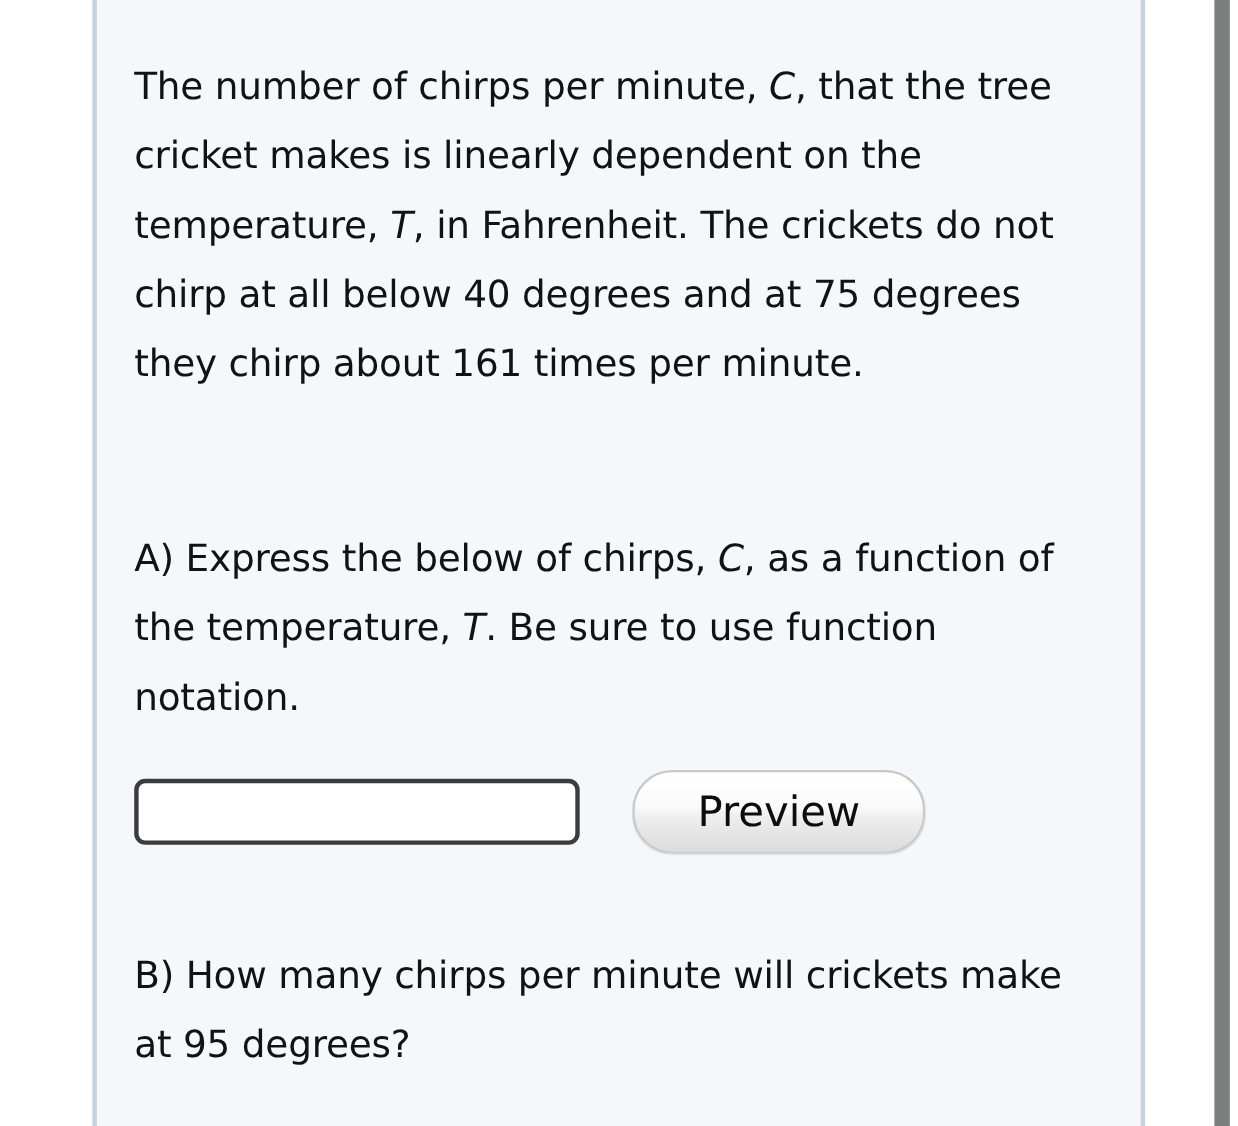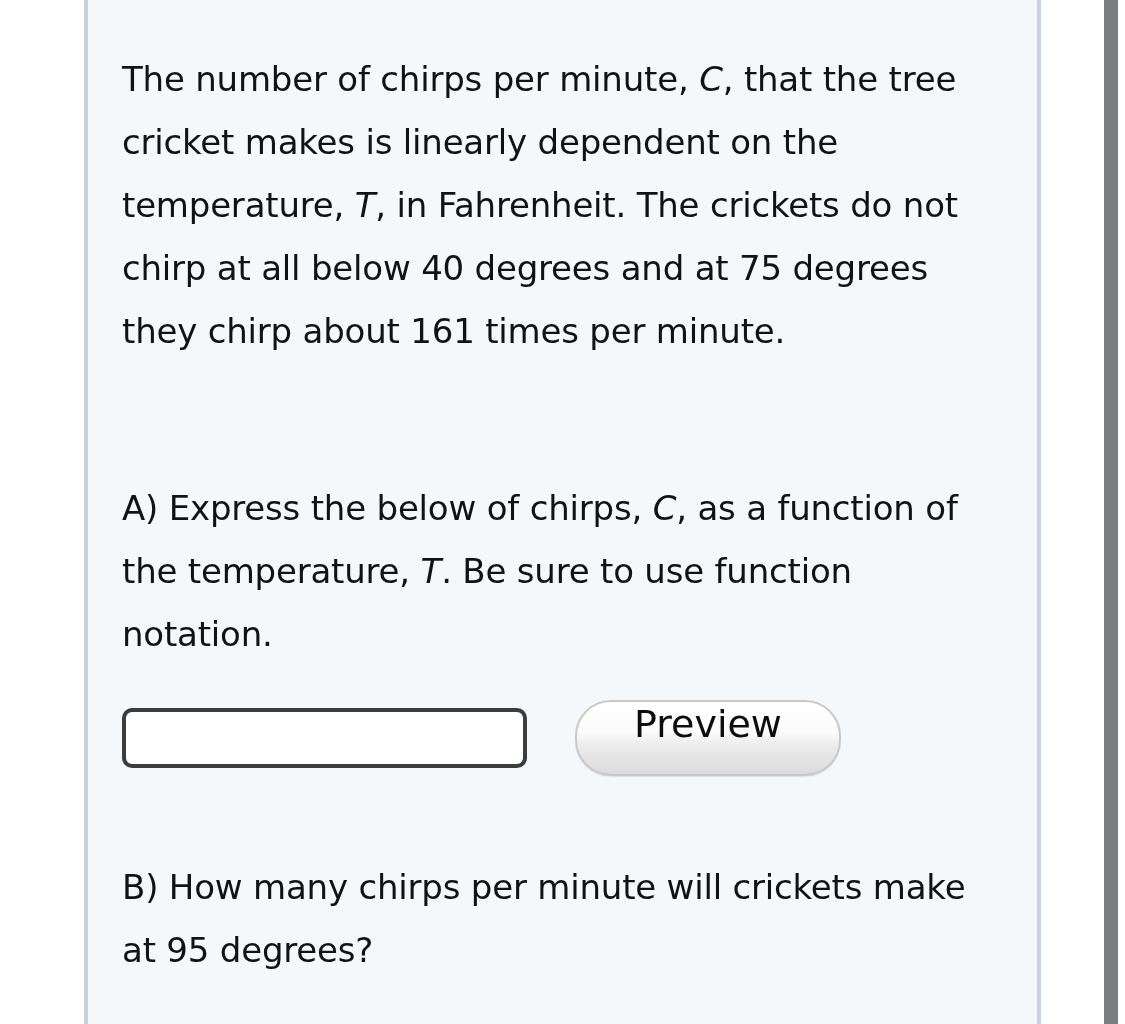--- a/index.html
+++ b/index.html
@@ -80,21 +80,21 @@
     width: 262px;
     height: 72px;
     border-radius: 36px;
     border: 2px solid #c9c9c9;
     background: linear-gradient(to bottom, #ffffff 0%, #fbfbfb 42%, #ececec 60%, #dcdcdc 100%);
     font-family: "DejaVu Sans", sans-serif;
     font-size: 38px;
     color: #0d0d0f;
     cursor: pointer;
     display: flex;
-    align-items: flex-start;
+    align-items: center;
     justify-content: center;
     box-shadow: 0 1px 1px rgba(0,0,0,0.10);
   }
 
   
   .scrollbar-track {
     position: absolute;
     right: 0;
     top: 0;
     width: 22px;

